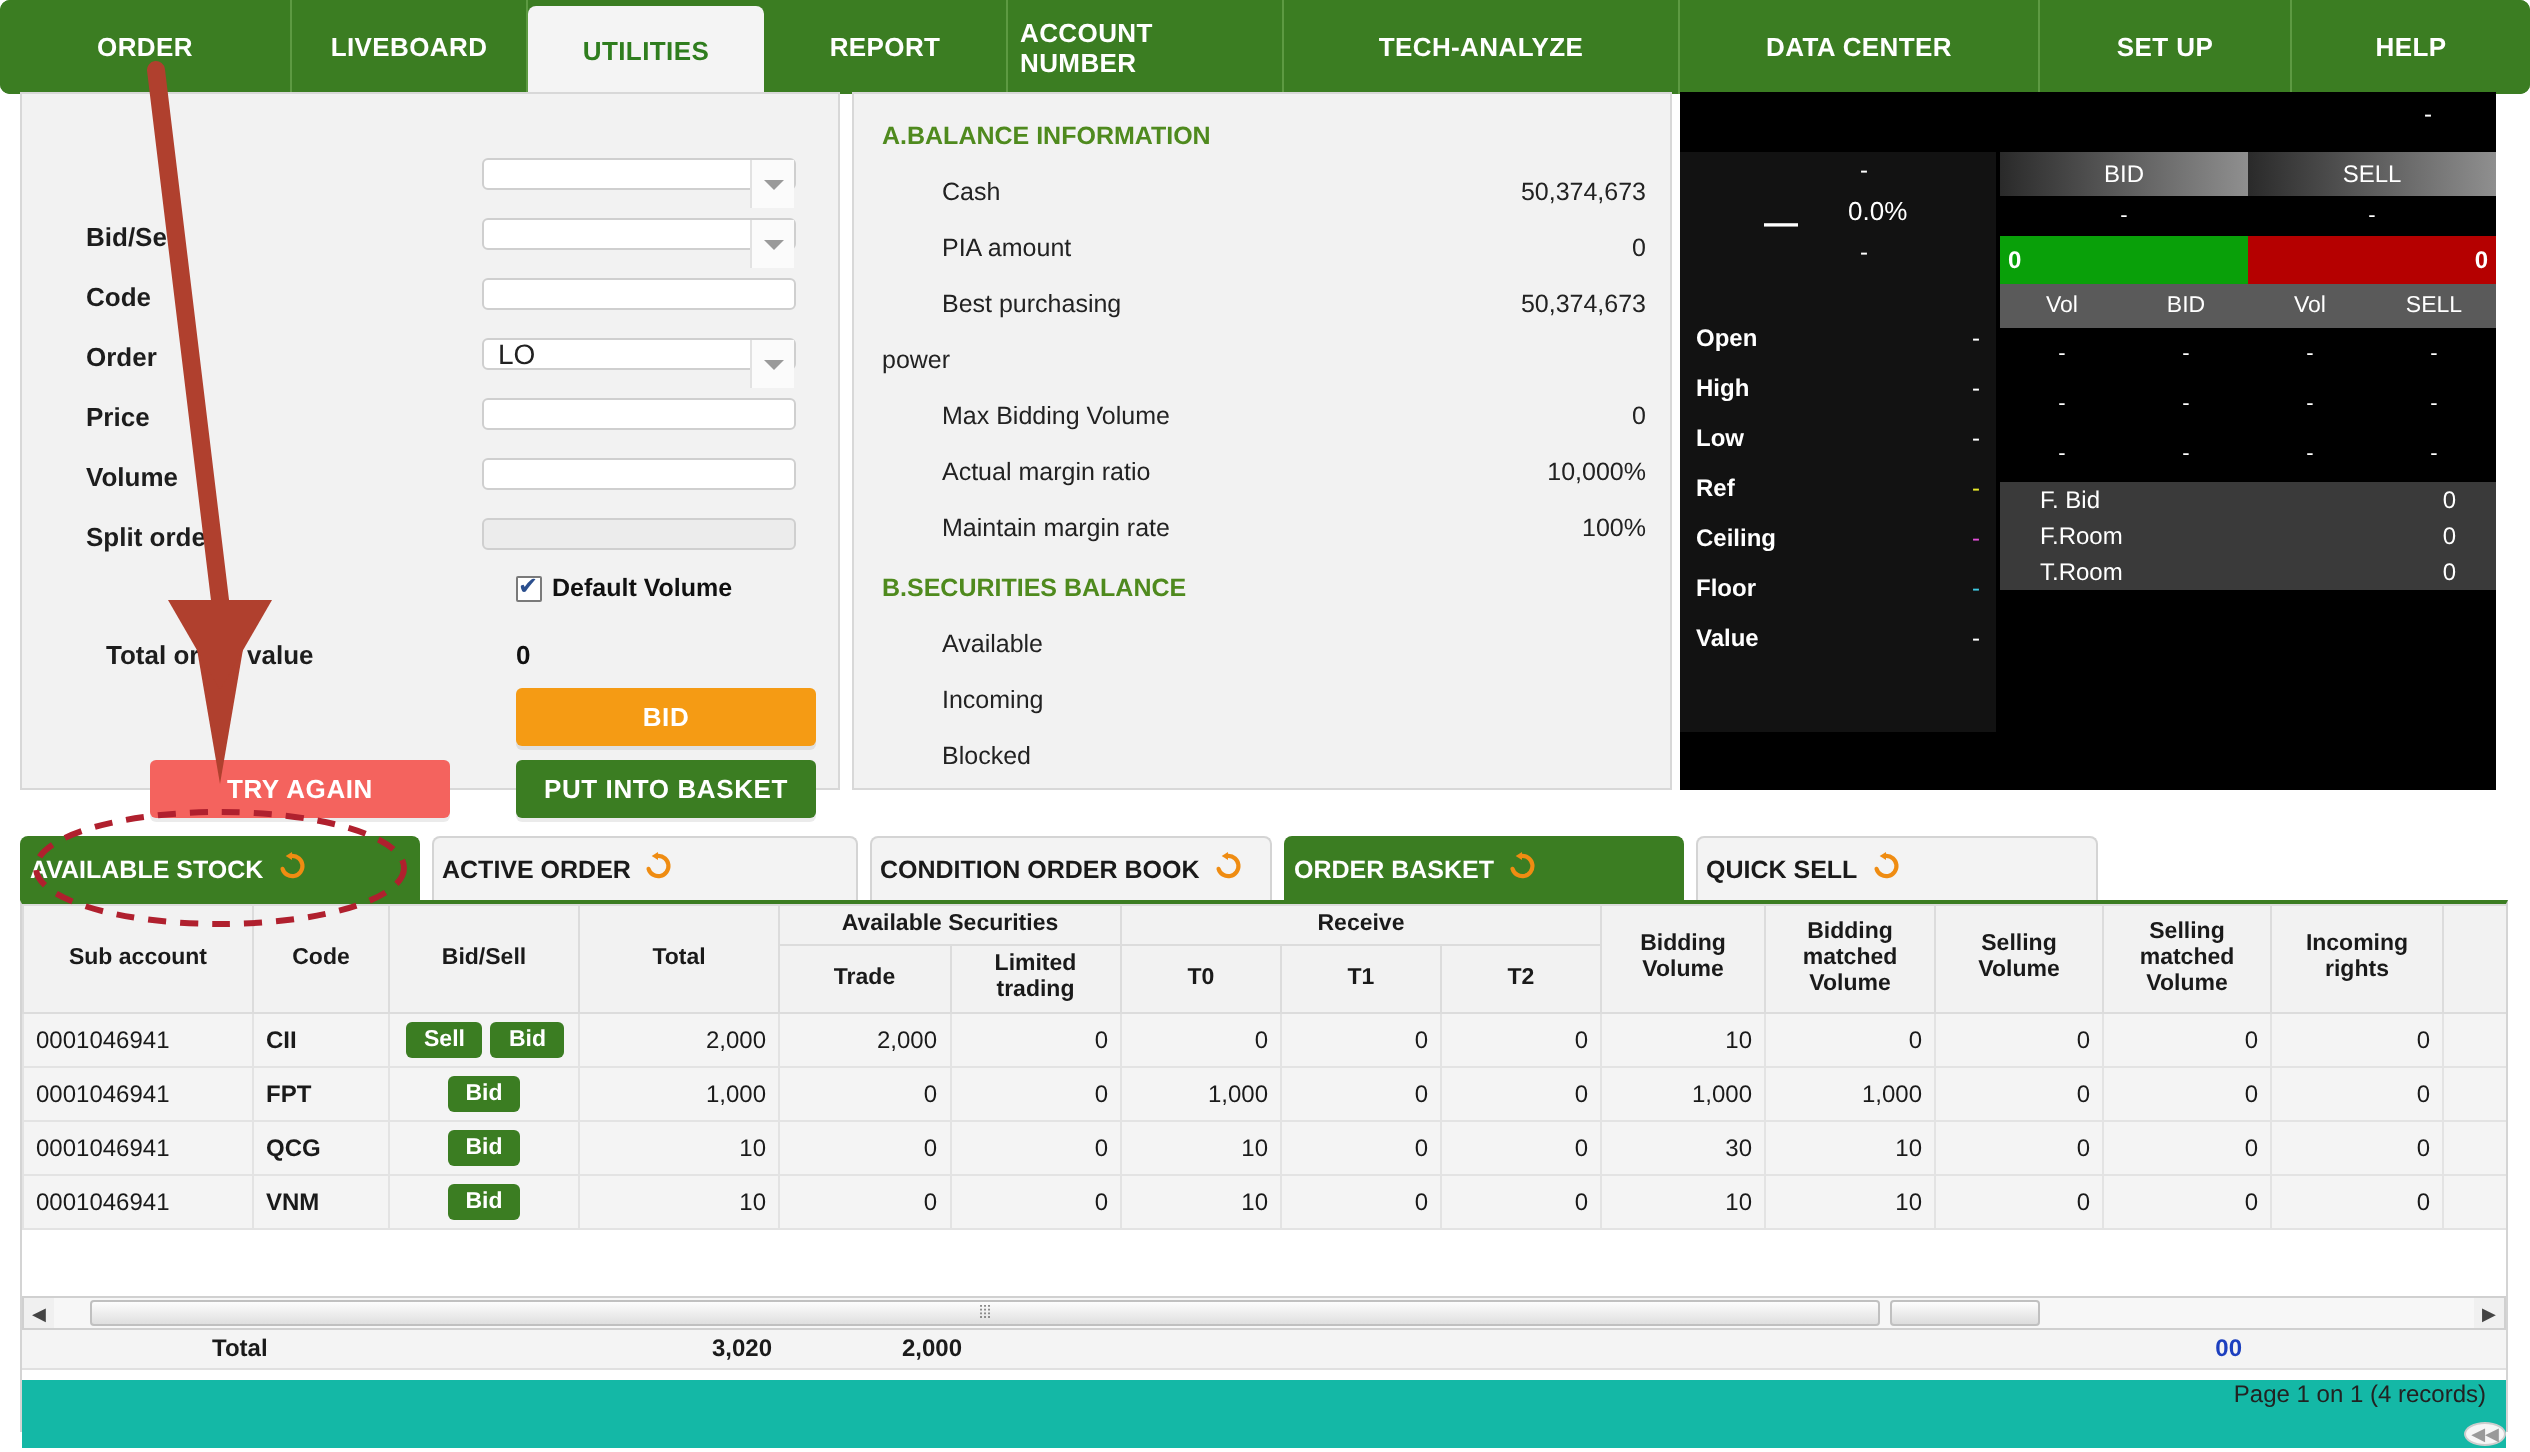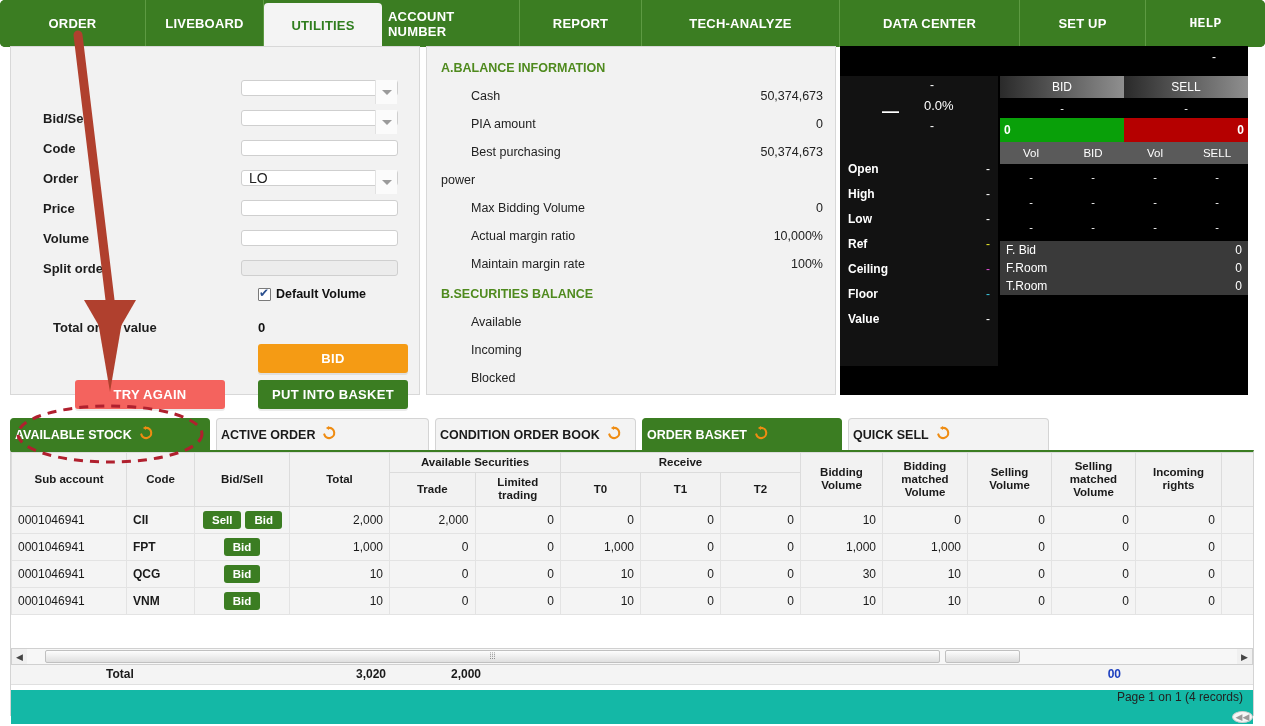--- a/index.html
+++ b/index.html
@@ -194,21 +194,21 @@
     color:#fff; font-size: 11.5px;
   }
   .mk-vol-row { display:flex; height: 25px; background: #000; }
   .mk-vol-row > div {
     flex: 1; display:flex; align-items:center; justify-content:center;
     color:#fff; font-size: 11px;
   }
   .mk-foot { background: #3a3a3a; margin-top: 2px; }
   .mk-foot-row {
     display:flex; height: 18px; align-items:center;
-    padding: 0 6px; color: #ffffff; font-size: 12px;
+    padding: 0 20px; color: #ffffff; font-size: 12px;
   }
   .mk-foot-row .k { flex: 1; }
 
   
   .tabs {
     position: absolute; left: 10px; top: 418px; width: 1244px; height: 32px;
     display: flex; gap: 6px;
   }
   .tab {
     display: flex; align-items: center; justify-content: flex-start; gap: 7px;
@@ -315,26 +315,26 @@
 </style>
 </head>
 <body>
 
 <div id="root">
 
   <div class="topnav" id="topnav">
       <div class="nav-item" style="width: 146px;">ORDER</div>
       <div class="nav-item" style="width: 118px;">LIVEBOARD</div>
       <div class="nav-item active" style="width: 118px;">UTILITIES</div>
+      <div class="nav-item" style="width: 122px;">REPORT</div>
       <div class="nav-item" style="width: 138px;">ACCOUNT NUMBER</div>
-      <div class="nav-item" style="width: 122px;">REPORT</div>
       <div class="nav-item" style="width: 198px;">TECH-ANALYZE</div>
       <div class="nav-item" style="width: 180px;">DATA CENTER</div>
       <div class="nav-item" style="width: 126px;">SET UP</div>
-      <div class="nav-item" style="width: 119px; font-family: Liberation Mono, monospace;">HELP</div>
+      <div class="nav-item" style="width: 119px;">HELP</div>
     </div>
 
   <div class="panel" id="order-form">
     <div id="form-rows">
         <div class="form-row" style="top: 26px;">
           <div class="form-label"></div>
           <div class="field-wrap"><input class="field" readonly="readonly" value="" style=""><span class="sel-arrow"></span></div>
         </div>
         <div class="form-row" style="top: 56px;">
           <div class="form-label">Bid/Sell</div>

